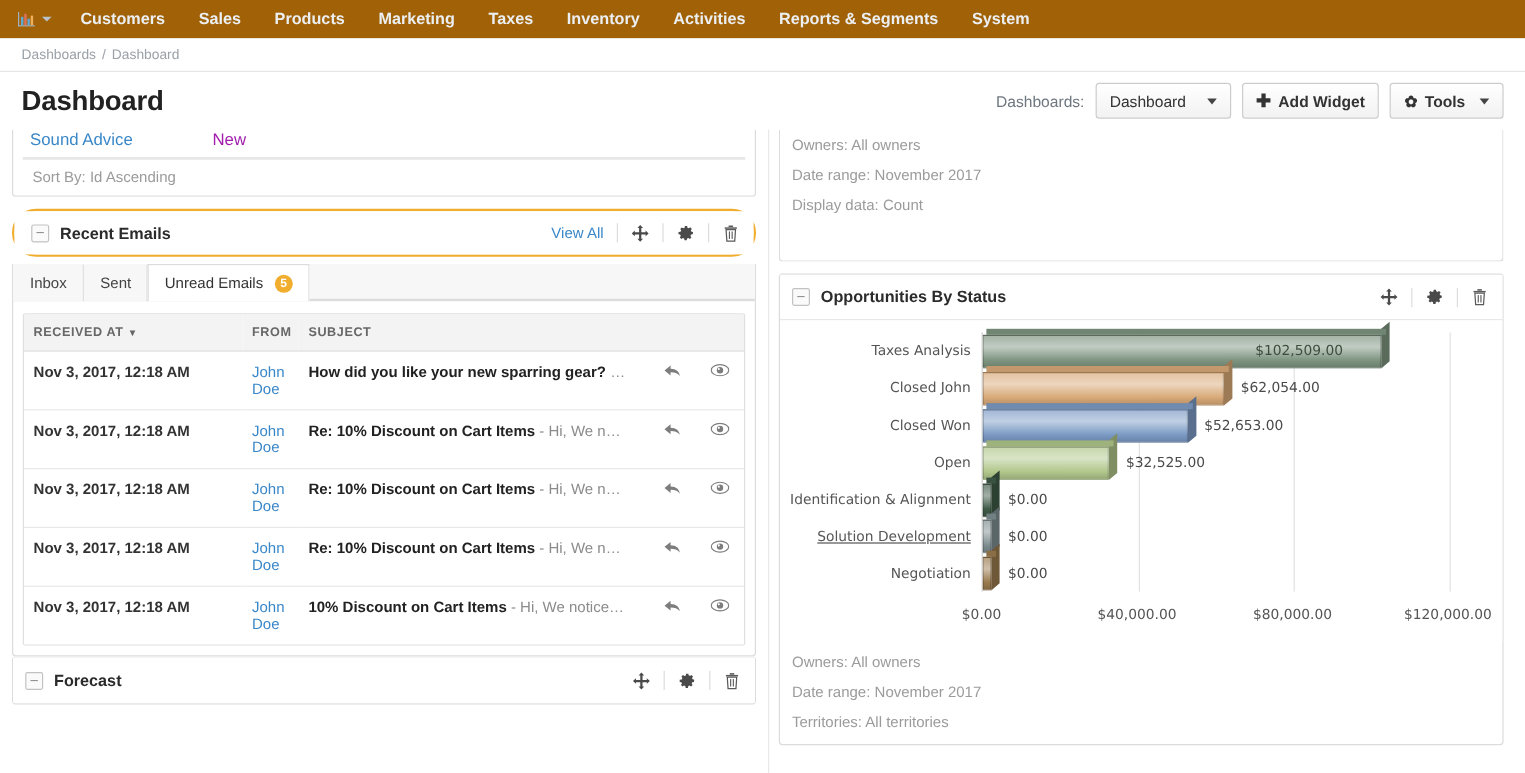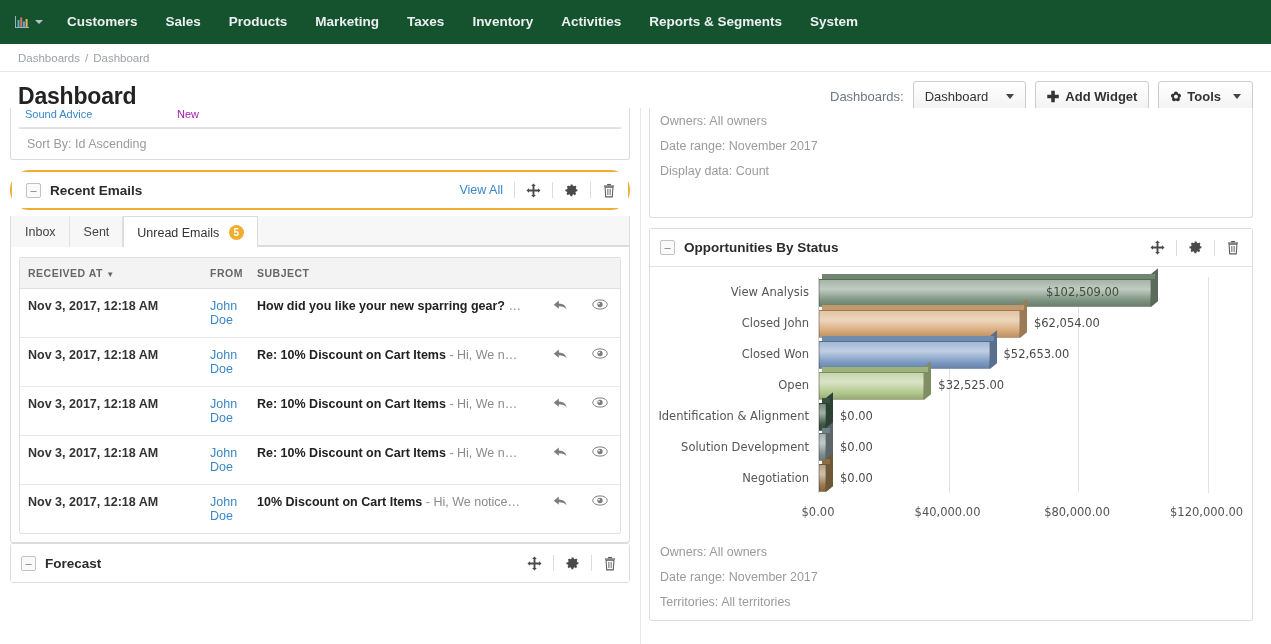--- a/index.html
+++ b/index.html
@@ -8,21 +8,21 @@
     width:1271px; height:644px;
     font-family:"Liberation Sans", sans-serif;
     font-size:13px;
     background:#fff;
     color:#333;
     overflow:hidden;
   }
 
   
   #topnav{
-    height:44px; background:#14532d; display:flex; align-items:center;
+    height:32px; background:#a16207; display:flex; align-items:center;
     padding:0 0 0 8px; white-space:nowrap;
   }
   #topnav .logo{
     display:inline-flex; align-items:center; gap:4px;
     padding:0 10px 0 6px; cursor:pointer;
   }
   #topnav .logo svg{ display:block; }
   #topnav .caret{
     width:0;height:0;border-left:4px solid transparent;border-right:4px solid transparent;
     border-top:4px solid #b9c2cc;
@@ -97,21 +97,21 @@
   .ic svg{display:block;}
 
   
   #partialTop{ border:1px solid #dcdcdc;border-top:none;border-radius:0 0 3px 3px;
     background:#fff; margin-bottom:10px; padding-bottom:8px;}
   #partialTop .ptable{
     border:1px solid #e0e0e0; border-top:none; border-left:none; border-right:none;
     margin:0 8px;
   }
   #partialTop .prow{
-    display:flex; padding:0 6px 7px 6px; font-size:11px;
+    display:flex; padding:0 6px 7px 6px; font-size:14px;
     border-bottom:1px solid #e2e2e2;
   }
   #partialTop .prow .c1{ width:152px; color:#3a87c8; }
   #partialTop .prow .c2{ color:#a21caf; }
   .metaline{ font-size:12.5px; color:#9b9b9b; padding:8px 10px 0 16px; }
 
   
   .tabs{ display:flex; border-bottom:1px solid #dcdcdc; background:#fff; padding-left:0;}
   .tab{
     font-size:12.5px; color:#444; padding:8px 13px 7px 13px; cursor:pointer;
@@ -465,21 +465,21 @@
           </span>
         </span>
       </div>
 
       <div class="chartbox">
         <div class="plot" id="plot">
             <div class="gl" style="left: 129.538px;"></div>
             <div class="gl" style="left: 259.077px;"></div>
             <div class="gl" style="left: 388.615px;"></div>
             <div class="catrow" style="top: 0px; height: 30.8571px;">
-              <div class="catlabel" style="top: 50%; transform: translateY(-50%);">View Analysis</div>
+              <div class="catlabel" style="top: 50%; transform: translateY(-50%);">Taxes Analysis</div>
               <div class="bar" style="width: 331.971px; margin-top: 1.42857px;">
                 <div class="shadow" style="background: rgb(90, 107, 92);"></div>
                 <div class="topface" style="background: rgb(113, 133, 115);"></div>
                 <div class="face" style="background: linear-gradient(rgb(164, 180, 166) 0%, rgb(193, 204, 194) 35%, rgb(125, 148, 128) 78%, rgb(108, 127, 110) 100%);"></div>
               </div>
               <div class="vallabel inside" style="left: 226.971px;">$102,509.00</div>
             </div>
             <div class="catrow" style="top: 30.8571px; height: 30.8571px;">
               <div class="catlabel" style="top: 50%; transform: translateY(-50%);">Closed John</div>
               <div class="bar" style="width: 200.959px; margin-top: 1.42857px;">
@@ -510,21 +510,21 @@
             <div class="catrow" style="top: 123.429px; height: 30.8571px;">
               <div class="catlabel" style="top: 50%; transform: translateY(-50%);">Identification &amp; Alignment</div>
               <div class="bar" style="width: 7px; margin-top: 1.42857px;">
                 <div class="shadow" style="background: rgb(45, 65, 51);"></div>
                 <div class="topface" style="background: rgb(57, 81, 64);"></div>
                 <div class="face" style="background: linear-gradient(rgb(121, 140, 126) 0%, rgb(163, 176, 167) 35%, rgb(63, 90, 71) 78%, rgb(54, 77, 61) 100%);"></div>
               </div>
               <div class="vallabel" style="left: 21px;">$0.00</div>
             </div>
             <div class="catrow" style="top: 154.286px; height: 30.8571px;">
-              <div class="catlabel" style="top: 50%; transform: translateY(-50%);">Solution Development</div>
+              <div class="catlabel" style="top: 50%; transform: translateY(-50%); text-decoration: underline;">Solution Development</div>
               <div class="bar" style="width: 7px; margin-top: 1.42857px;">
                 <div class="shadow" style="background: rgb(91, 102, 104);"></div>
                 <div class="topface" style="background: rgb(113, 128, 130);"></div>
                 <div class="face" style="background: linear-gradient(rgb(165, 176, 177) 0%, rgb(193, 201, 202) 35%, rgb(126, 142, 144) 78%, rgb(108, 122, 124) 100%);"></div>
               </div>
               <div class="vallabel" style="left: 21px;">$0.00</div>
             </div>
             <div class="catrow" style="top: 185.143px; height: 30.8571px;">
               <div class="catlabel" style="top: 50%; transform: translateY(-50%);">Negotiation</div>
               <div class="bar" style="width: 7px; margin-top: 1.42857px;">

